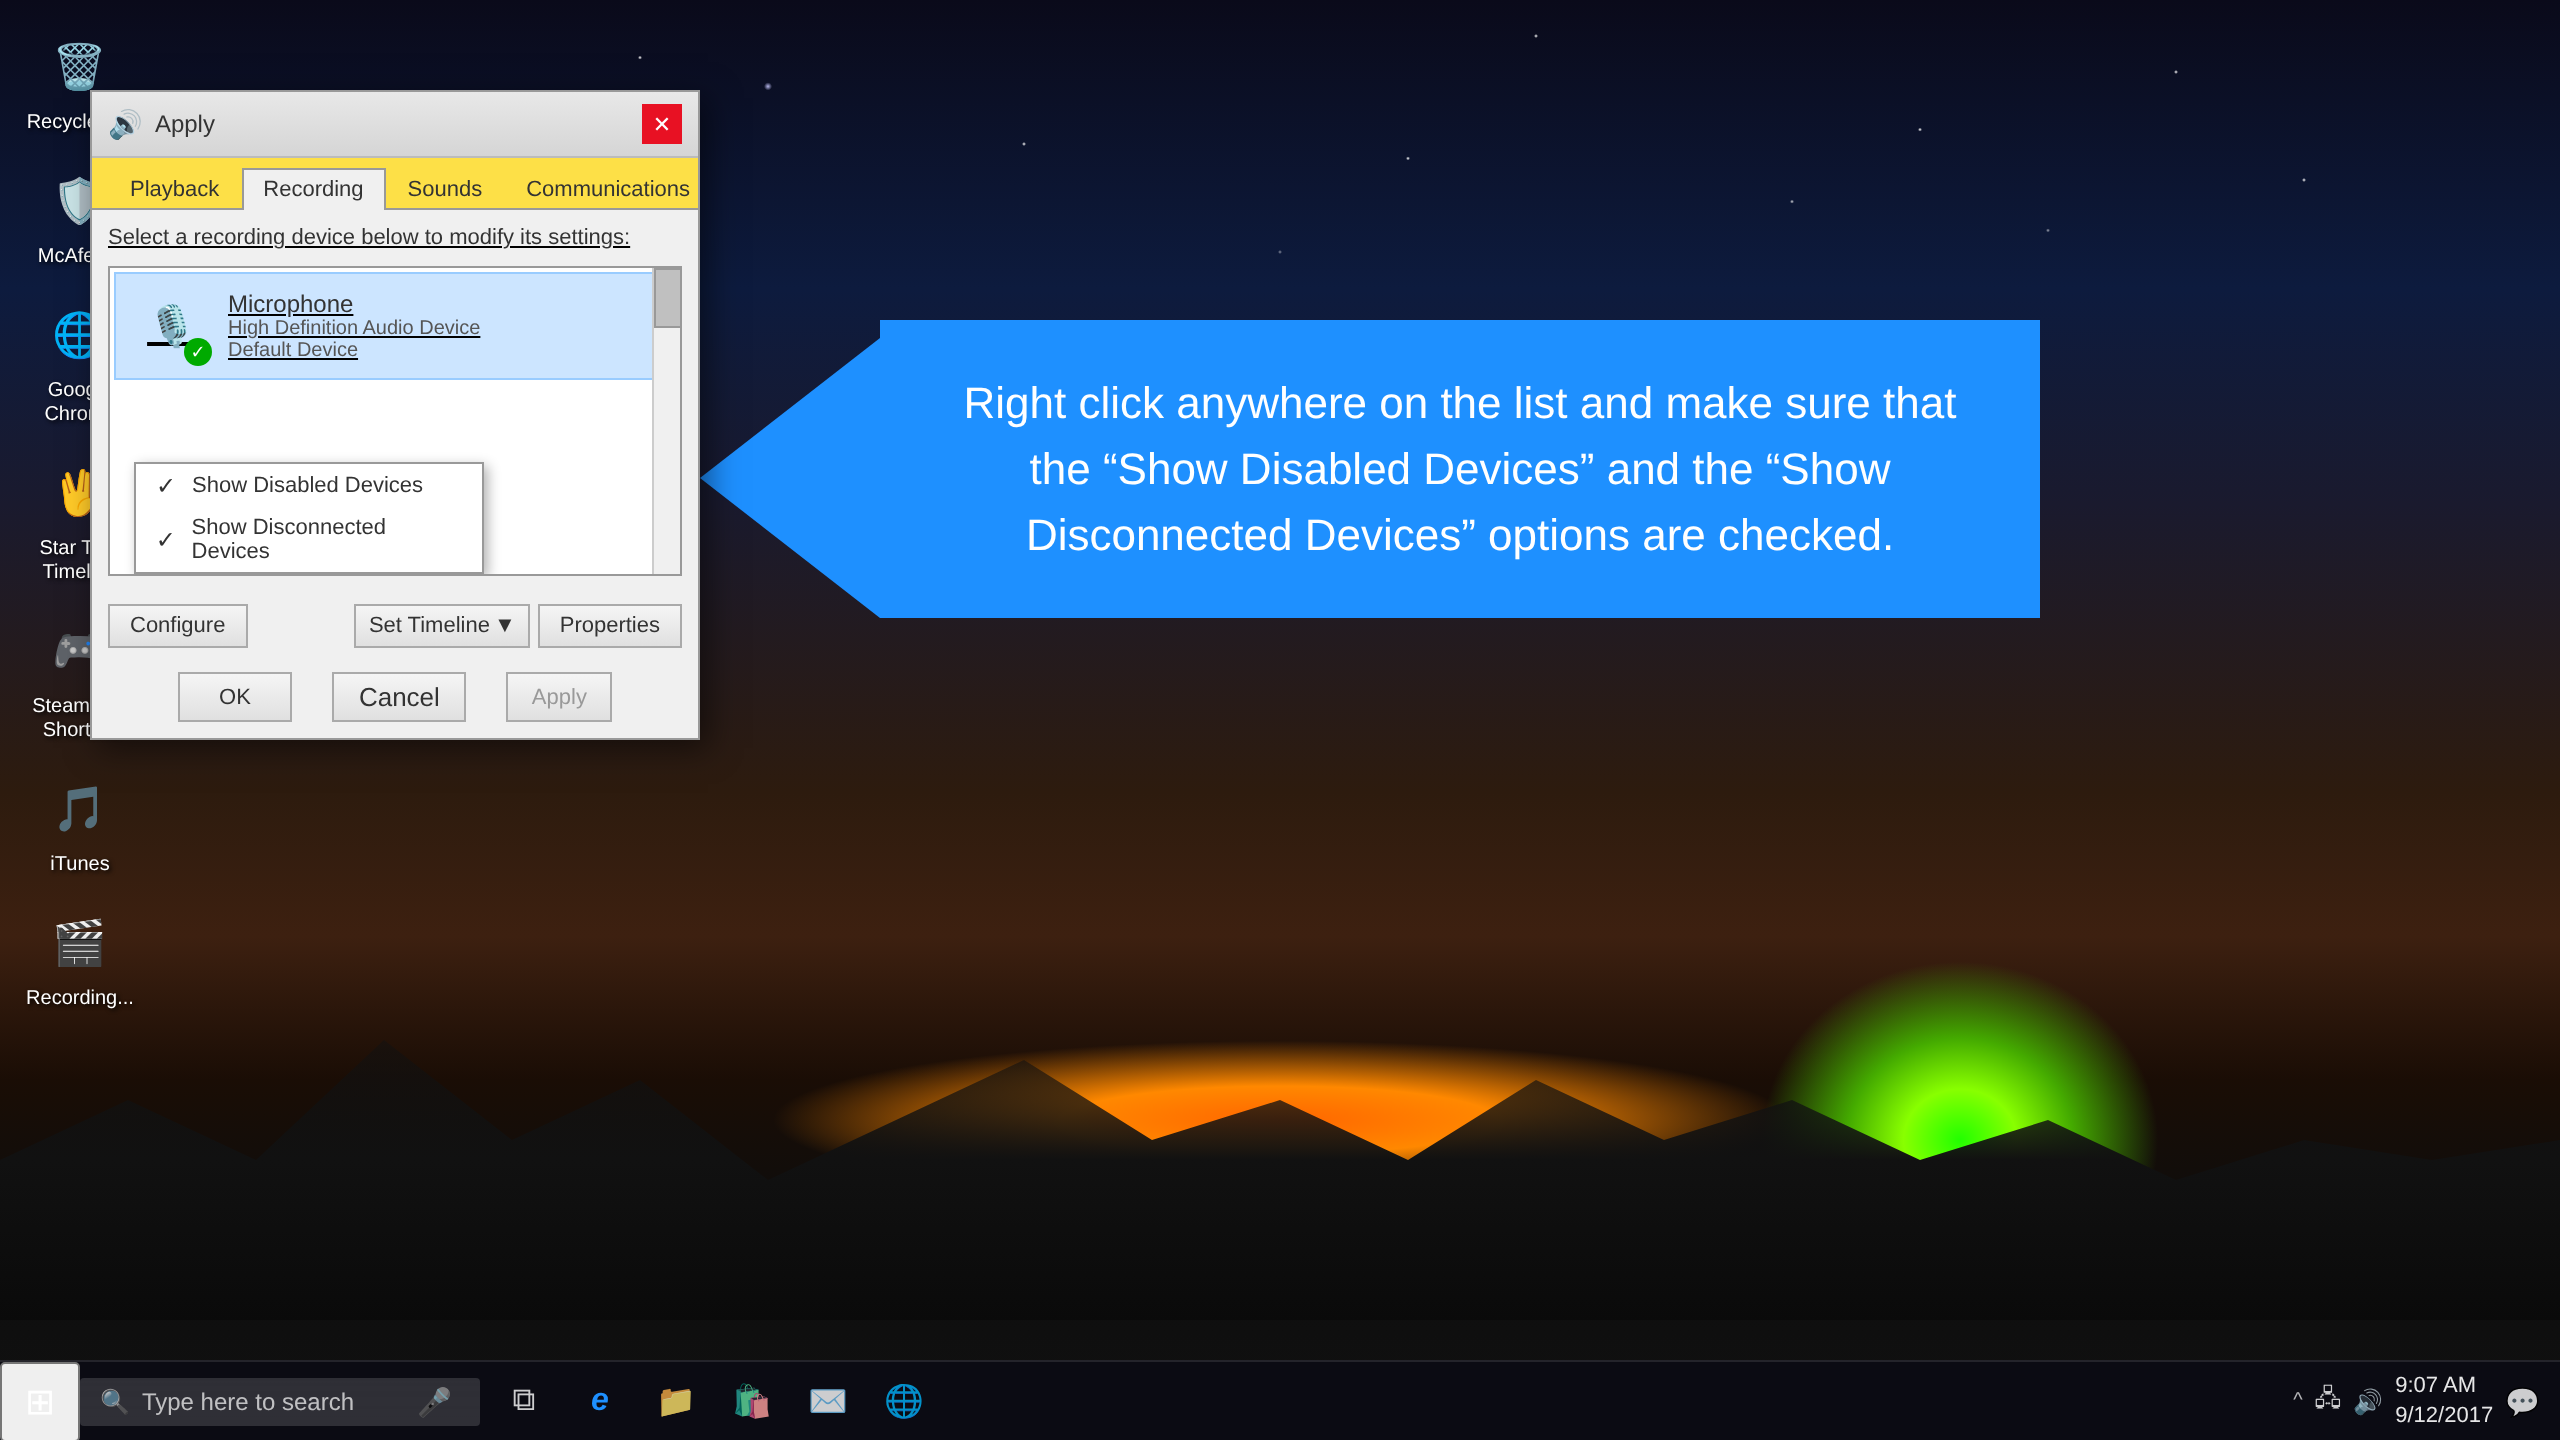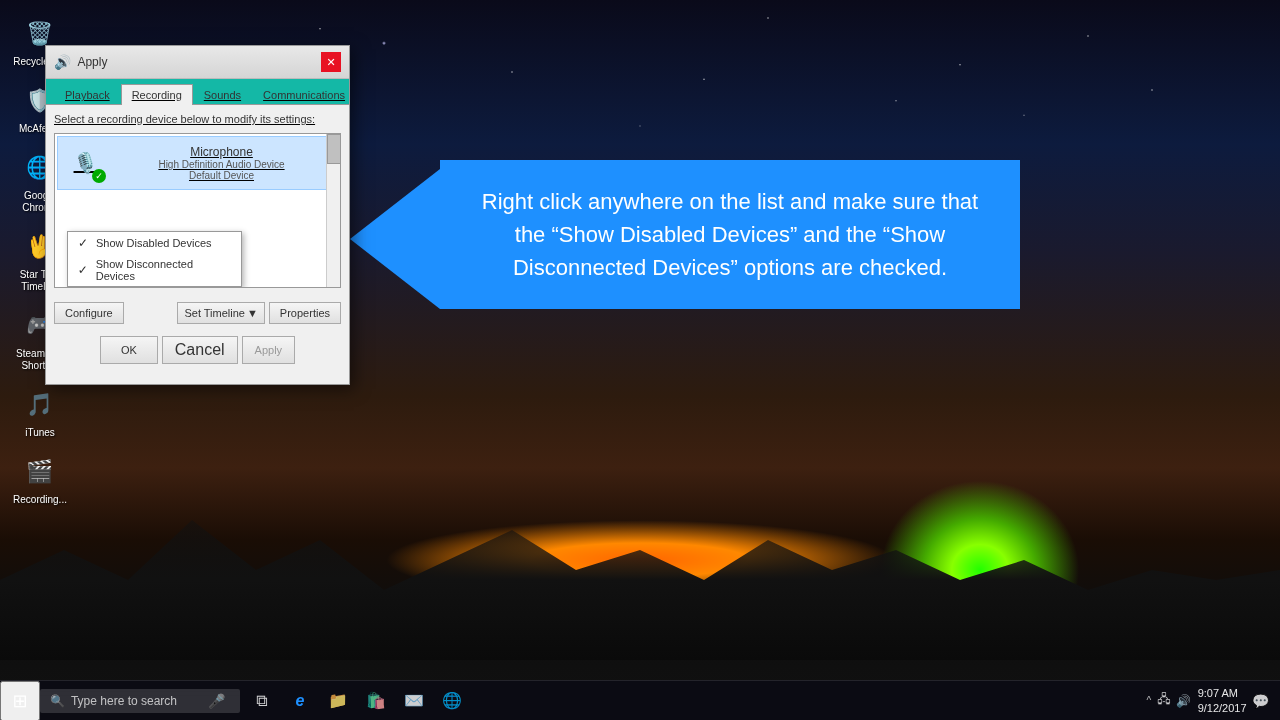--- a/index.html
+++ b/index.html
@@ -189,26 +189,25 @@
       cursor: pointer;
       display: flex;
       align-items: center;
       justify-content: center;
       border-radius: 0;
     }
 
     
     .dialog-tabs {
       display: flex;
-      background: #14b8a6;
+      background: #fde047;
       border-bottom: 1px solid #999;
       padding: 0 8px;
       padding-top: 4px;
       gap: 0;
-      text-decoration: underline;
     }
 
     .dialog-tab {
       padding: 4px 10px;
       border: 1px solid transparent;
       border-bottom: none;
       cursor: pointer;
       font-size: 11px;
       color: #333;
       background: transparent;
@@ -278,21 +277,20 @@
       border-radius: 50%;
       display: flex;
       align-items: center;
       justify-content: center;
       color: white;
       font-size: 9px;
     }
 
     .device-info {
       flex: 1;
-      text-align: center;
     }
 
     .device-name {
       font-size: 12px;
       color: #333;
       font-weight: 500;
     }
 
     .device-sub {
       font-size: 10px;
@@ -388,38 +386,38 @@
       background: linear-gradient(180deg, #f5f5f5 0%, #e0e0e0 100%);
       border: 1px solid #aaa;
       font-size: 11px;
       cursor: pointer;
       color: #333;
     }
 
     .dialog-ok-cancel {
       display: flex;
       justify-content: center;
-      gap: 4px;
-      padding: 6px 8px 20px;
+      gap: 20px;
+      padding: 6px 8px 8px;
     }
 
     .btn-ok {
       padding: 4px 20px;
       background: linear-gradient(180deg, #f5f5f5 0%, #e0e0e0 100%);
       border: 1px solid #aaa;
       font-size: 11px;
       cursor: pointer;
       color: #333;
     }
 
     .btn-cancel {
       padding: 4px 12px;
       background: linear-gradient(180deg, #f5f5f5 0%, #e0e0e0 100%);
       border: 1px solid #aaa;
-      font-size: 16px;
+      font-size: 13px;
       cursor: pointer;
       color: #333;
       text-align: center;
     }
 
     .btn-apply {
       padding: 4px 12px;
       background: linear-gradient(180deg, #f5f5f5 0%, #e0e0e0 100%);
       border: 1px solid #aaa;
       font-size: 11px;

